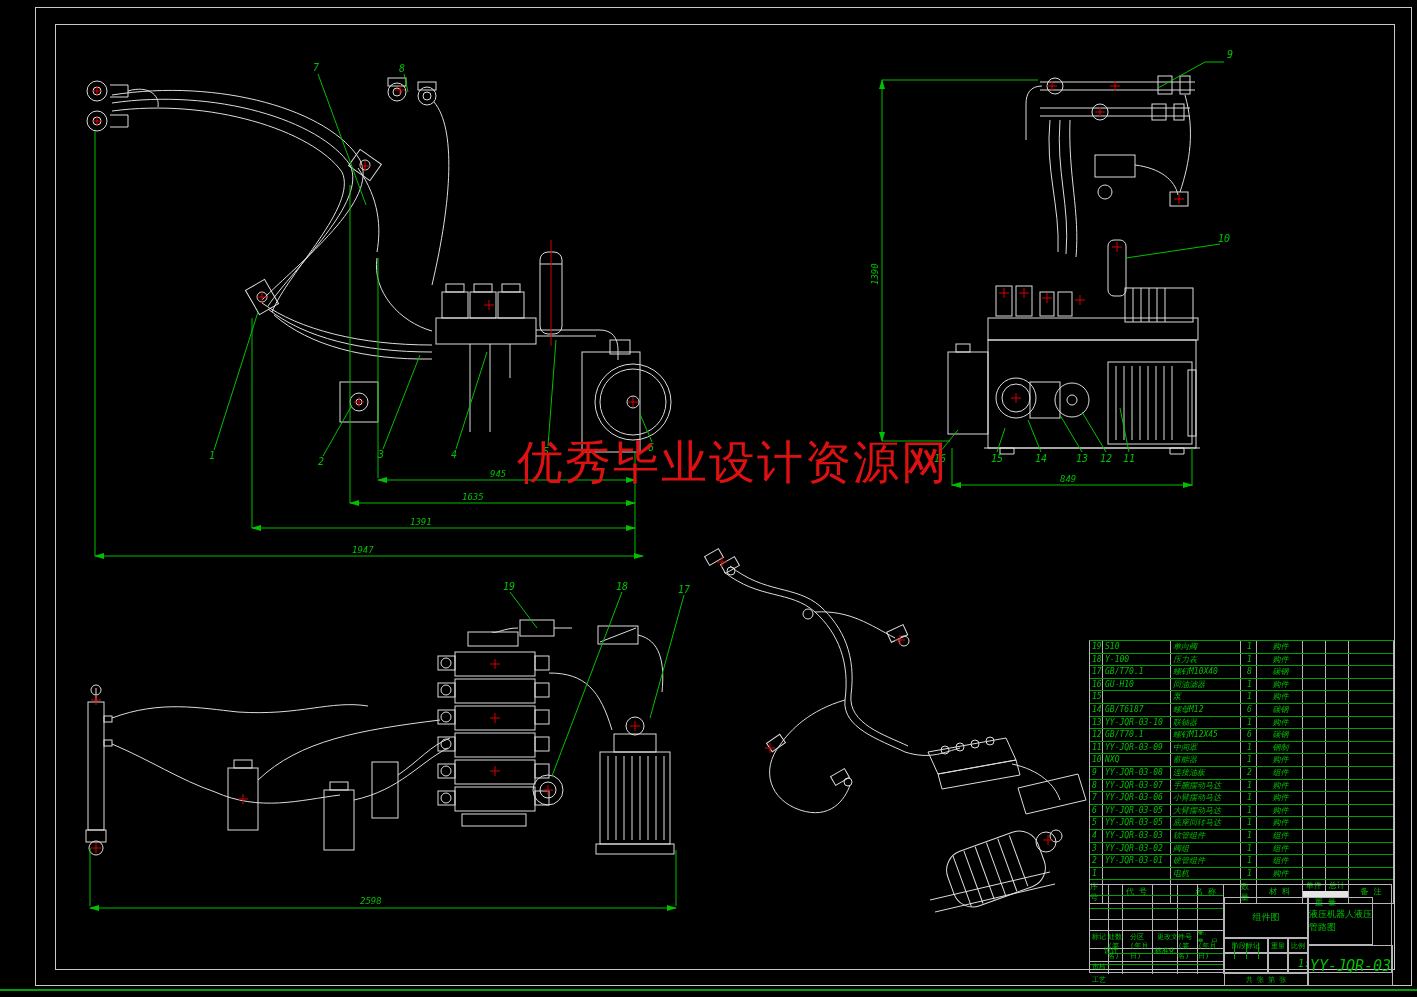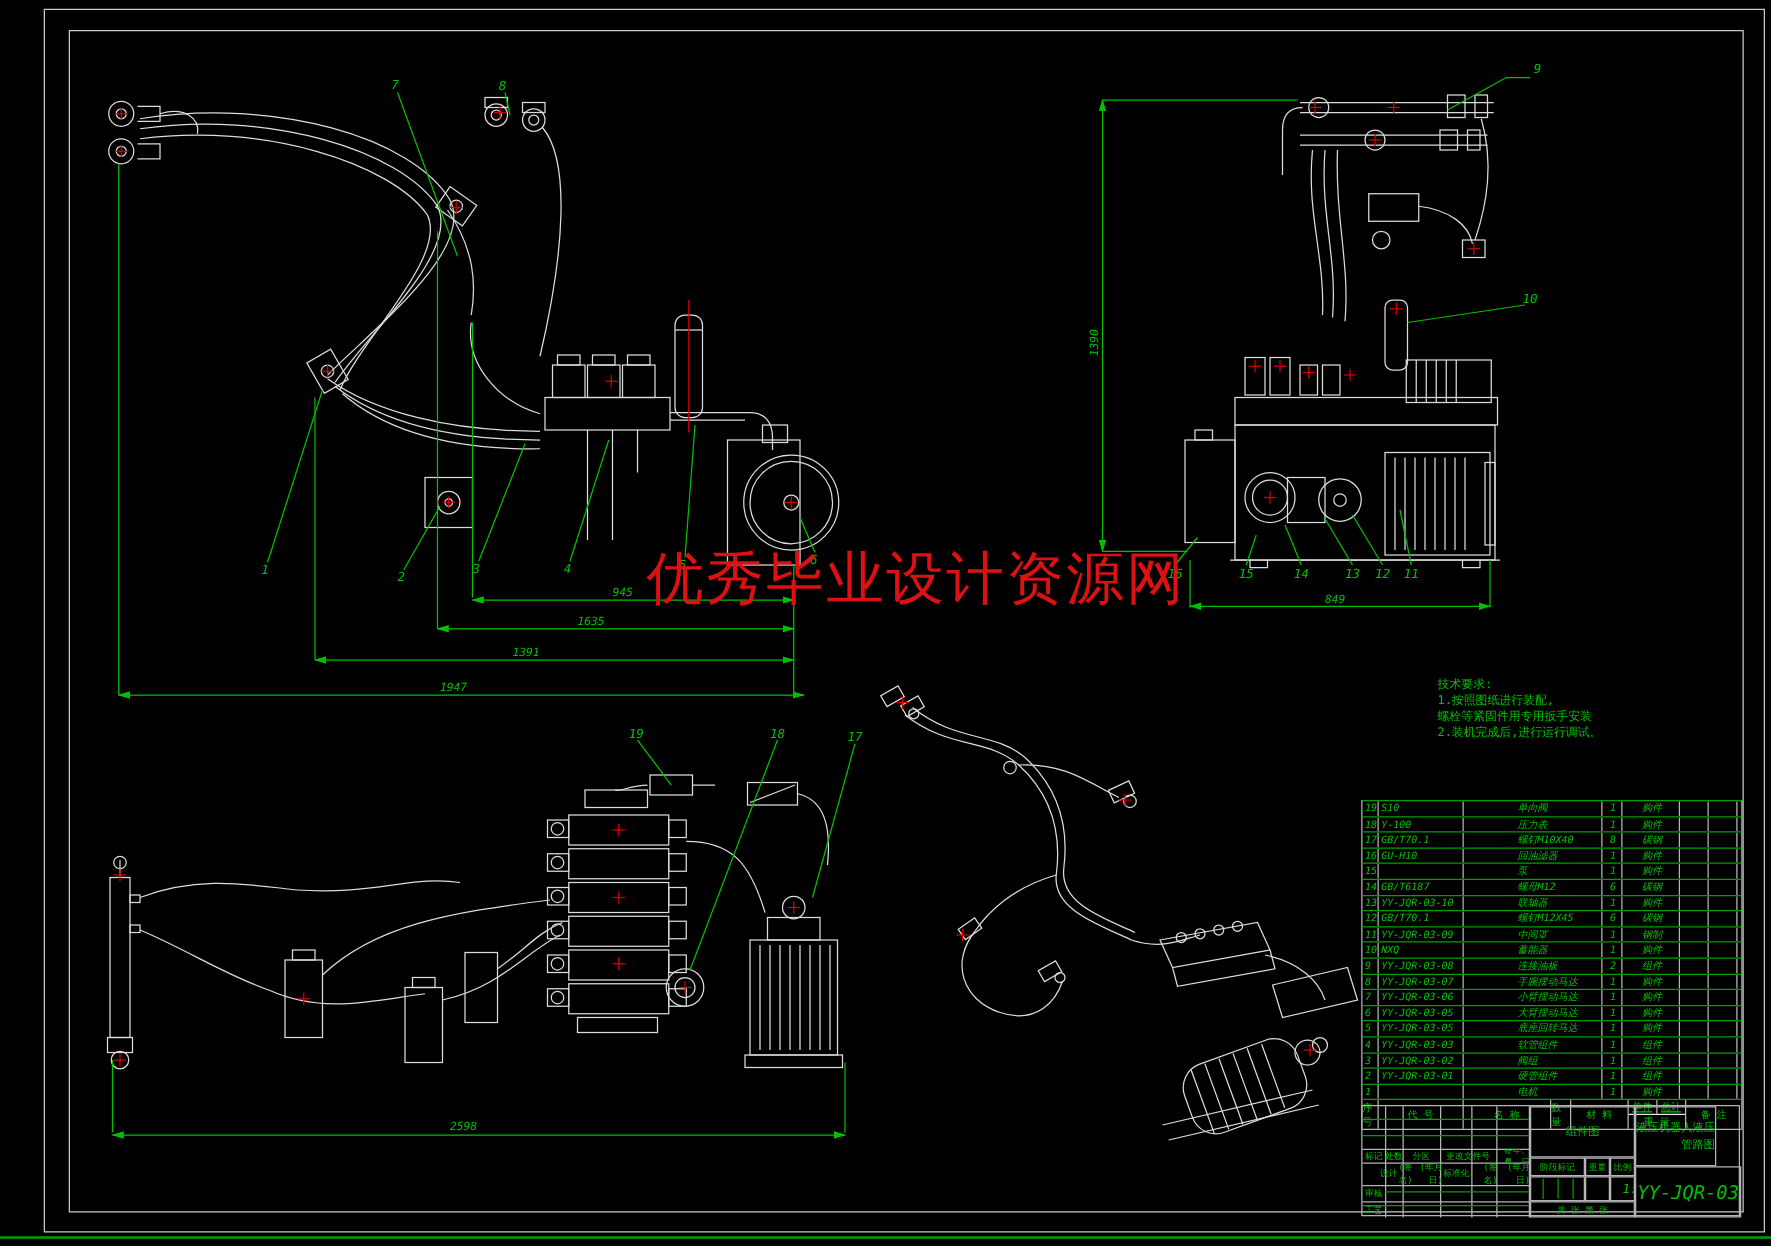--- a/index.html
+++ b/index.html
@@ -14,34 +14,34 @@
   #wm1{left:517px;top:432px;font-size:46px;letter-spacing:2px;}
   #wm2{left:566px;top:498px;font-size:48px;letter-spacing:3px;}
   #tech-req{position:absolute;left:1150px;top:541px;color:#00c000;font-size:9.5px;line-height:13px;
             font-family:"DejaVu Sans Mono", monospace;z-index:4;}
   
   #parts-table{position:absolute;left:1089px;top:640px;width:303px;z-index:4;color:#00c000;
                border-left:1px solid #b5b5b5;border-right:1px solid #b5b5b5;border-top:1px solid #00a000;}
   .pt-row{display:flex;height:11.6px;border-bottom:1px solid #00a000;font-size:8px;font-style:italic;
           line-height:11px;overflow:hidden;}
   .pt-row span{display:block;border-right:1px solid #b5b5b5;overflow:hidden;white-space:nowrap;padding-left:2px;box-sizing:border-box;}
-  .c-no{width:13px;}.c-code{width:68px;}.c-name{width:70px;margin-left:41px;}.c-qty{width:16px;text-align:center;}
+  .c-no{width:13px;}.c-code{width:68px;}.c-name{width:70px;}.c-qty{width:16px;text-align:center;}
   .c-mat{width:46px;text-align:center;}.c-unit{width:23px;}.c-total{width:23px;}.c-rem{flex:1;border-right:none!important;}
   #pt-header{display:flex;height:23px;font-size:8px;border-bottom:1px solid #b5b5b5;}
   #pt-header .h{display:flex;align-items:center;justify-content:center;border-right:1px solid #b5b5b5;box-sizing:border-box;}
   #h-weight-wrap{width:46px;display:flex;flex-direction:column;border-right:1px solid #b5b5b5;box-sizing:border-box;}
-  #h-weight-top{display:flex;height:11px;border-bottom:1px solid #e5e5e5;text-decoration:underline;}
+  #h-weight-top{display:flex;height:11px;border-bottom:6px solid #e5e5e5;}
   #h-weight-top span{width:50%;text-align:center;border-right:1px solid #b5b5b5;box-sizing:border-box;}
   #h-weight-top span:last-child{border-right:none;}
   #h-weight-bottom{height:12px;text-align:center;}
   
   #title-block{position:absolute;left:1089px;top:884px;width:303px;height:89px;z-index:4;color:#00c000;
                border:1px solid #b5b5b5;box-sizing:border-box;font-size:7px;}
   .tb-cell{position:absolute;box-sizing:border-box;border:1px solid #b5b5b5;display:flex;
-           align-items:center;justify-content:center;text-align:right;overflow:hidden;}
+           align-items:center;justify-content:center;text-align:left;overflow:hidden;margin-top:12px;}
   .gline{position:absolute;height:1px;background:#00a000;}
   .gvert{position:absolute;width:1px;background:#00a000;}
   #tb-doctype{font-size:9px;}
   #tb-title{font-size:9px;letter-spacing:0;}
   #tb-number{font-size:15px;font-style:italic;}
   #tb-scale-value{font-size:10px;font-style:italic;padding-left:18px;}
 </style>
 </head>
 <body>
 
@@ -316,26 +316,20 @@
       <path d="M930 900 L1050 872 M935 912 L1055 884"></path>
       <use href="#cm" transform="translate(722 562)"></use>
         <use href="#cm" transform="translate(900 640)"></use>
       <use href="#cm" transform="translate(770 748)"></use>
         <use href="#cm" transform="translate(1048 840)"></use>
     </g>
   </svg>
 
   <div id="wm1" class="wm">优秀毕业设计资源网</div>
 
-  <div id="tech-req">
-    <div>技术要求:</div>
-    <div>1.按照图纸进行装配,</div>
-    <div>螺栓等紧固件用专用扳手安装</div>
-    <div>2.装机完成后,进行运行调试。</div>
-  </div>
 
   <div id="parts-table">
     <div id="rows-container">
     <div class="pt-row">
       <span class="c-no">19</span>
       <span class="c-code">S10</span>
       <span class="c-name">单向阀</span>
       <span class="c-qty">1</span>
       <span class="c-mat">购件</span>
       <span class="c-unit"></span>

